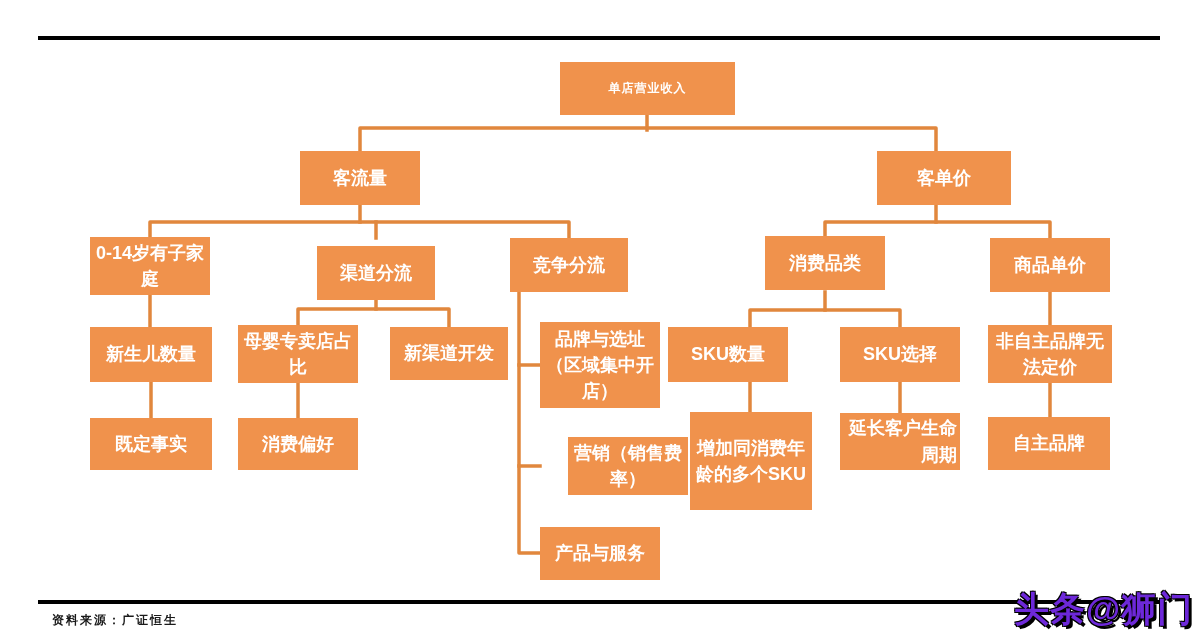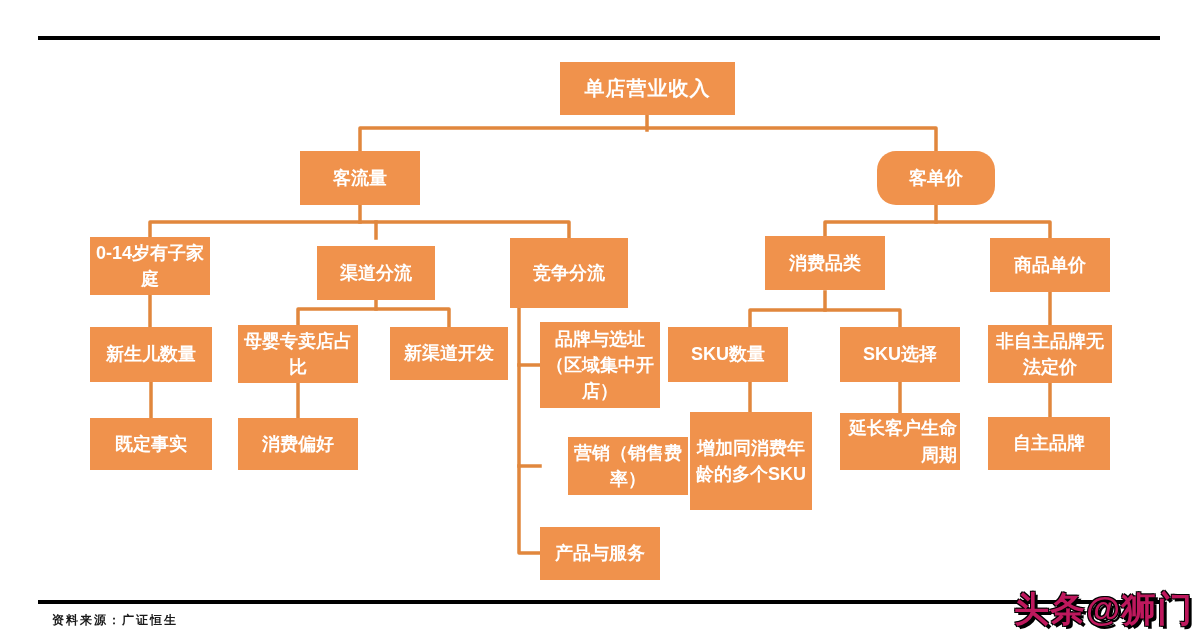--- a/index.html
+++ b/index.html
@@ -10,22 +10,22 @@
   .rule{position:absolute;left:38px;width:1122px;height:4px;background:#000;}
   .rule.top{top:36px;}
   .rule.bottom{top:600px;}
   .source{position:absolute;left:52px;top:612px;font-family:"Liberation Serif","DejaVu Serif",serif;
           font-weight:bold;font-size:12px;color:#1a1a1a;letter-spacing:2px;}
   #connectors{position:absolute;left:0;top:0;pointer-events:none;}
   #connectors polyline{fill:none;stroke:var(--connector,#e1873d);stroke-width:3.5;stroke-linejoin:round;stroke-linecap:square;}
   .node{position:absolute;background:var(--node-fill,#f0924c);color:var(--node-text,#ffffff);
         display:flex;align-items:center;justify-content:center;text-align:center;
         font-weight:bold;font-size:18px;line-height:1.45;padding:2px 3px;box-sizing:border-box;}
-  .node.root{font-size:20px;letter-spacing:1px;}
-  .watermark{position:absolute;left:1014px;top:586px;font-size:35px;font-weight:bold;color:#be185d;
+  .node.root{font-size:12px;letter-spacing:1px;}
+  .watermark{position:absolute;left:1014px;top:586px;font-size:35px;font-weight:bold;color:#6d28d9;
              letter-spacing:1px;white-space:nowrap;
              text-shadow:3px 3px 0 #000,-1px -1px 0 #000,1px -1px 0 #000,-1px 1px 0 #000,1px 1px 0 #000;}
 </style>
 </head>
 <body>
 
 <div class="stage">
   <div class="rule top"></div>
   <svg id="connectors" width="1198" height="642">
       <polyline points="647,115 647,130"></polyline>
@@ -46,24 +46,24 @@
       <polyline points="825,292 825,310"></polyline>
       <polyline points="750,327 750,310 900,310 900,327"></polyline>
       <polyline points="750,382 750,412"></polyline>
       <polyline points="900,382 900,413"></polyline>
       <polyline points="1050,292 1050,325"></polyline>
       <polyline points="1050,383 1050,417"></polyline>
     </svg>
   <div id="nodes">
       <div class="node root" style="left: 560px; top: 62px; width: 175px; height: 53px;">单店营业收入</div>
       <div class="node" style="left: 300px; top: 151px; width: 120px; height: 54px; text-align: center;">客流量</div>
-      <div class="node" style="left: 877px; top: 151px; width: 118px; height: 54px; border-radius: 19px;">客单价</div>
+      <div class="node" style="left: 877px; top: 151px; width: 134px; height: 54px;">客单价</div>
       <div class="node" style="left: 90px; top: 237px; width: 120px; height: 58px;">0-14岁有子家庭</div>
       <div class="node" style="left: 317px; top: 238px; width: 118px; height: 54px; margin-top: 8px;">渠道分流</div>
-      <div class="node" style="left: 510px; top: 238px; width: 118px; height: 70px; font-family: Liberation Serif, serif;">竞争分流</div>
+      <div class="node" style="left: 510px; top: 238px; width: 118px; height: 54px; font-family: Liberation Serif, serif;">竞争分流</div>
       <div class="node" style="left: 765px; top: 236px; width: 120px; height: 54px;">消费品类</div>
       <div class="node" style="left: 990px; top: 238px; width: 120px; height: 54px;">商品单价</div>
       <div class="node" style="left: 90px; top: 327px; width: 122px; height: 55px;">新生儿数量</div>
       <div class="node" style="left: 238px; top: 325px; width: 120px; height: 58px;">母婴专卖店占比</div>
       <div class="node" style="left: 390px; top: 327px; width: 118px; height: 53px;">新渠道开发</div>
       <div class="node" style="left: 540px; top: 322px; width: 120px; height: 86px;">品牌与选址（区域集中开店）</div>
       <div class="node" style="left: 668px; top: 327px; width: 120px; height: 55px;">SKU数量</div>
       <div class="node" style="left: 840px; top: 327px; width: 120px; height: 55px;">SKU选择</div>
       <div class="node" style="left: 988px; top: 325px; width: 124px; height: 58px;">非自主品牌无法定价</div>
       <div class="node" style="left: 90px; top: 418px; width: 122px; height: 52px;">既定事实</div>

